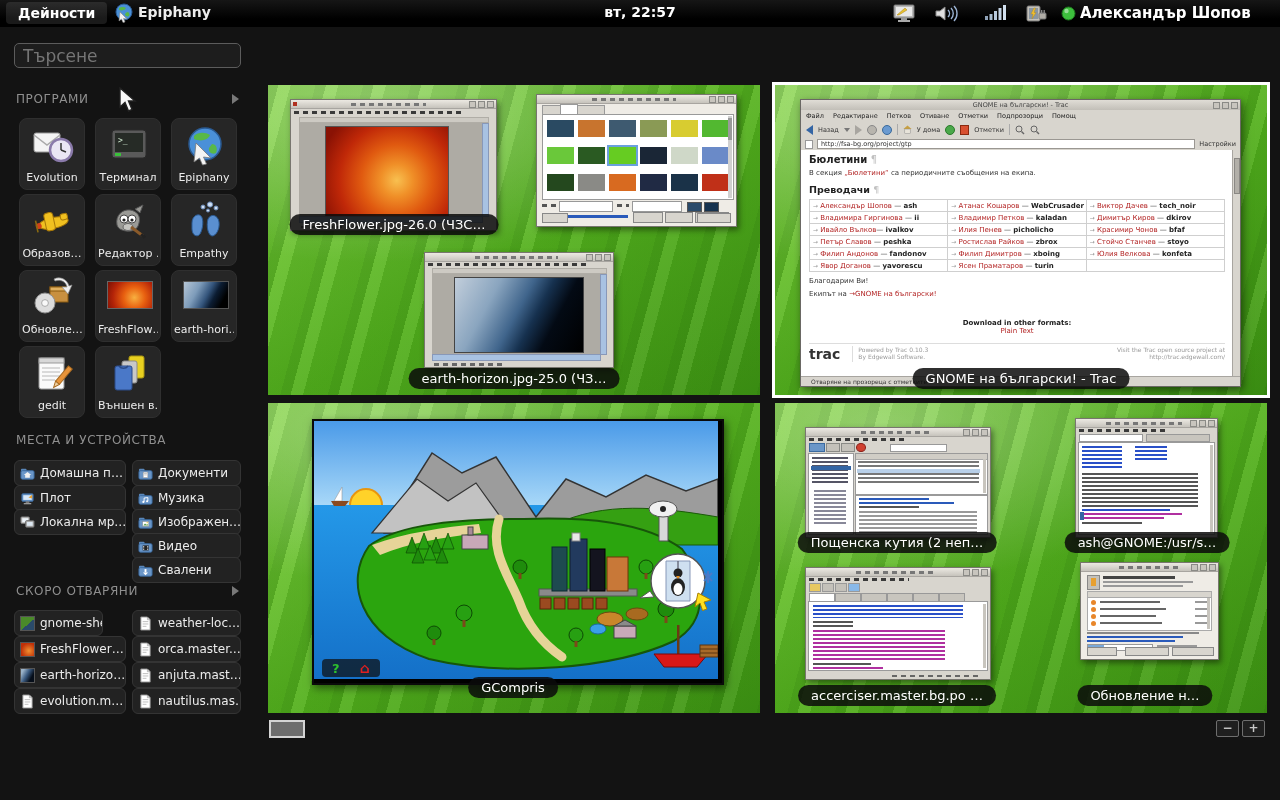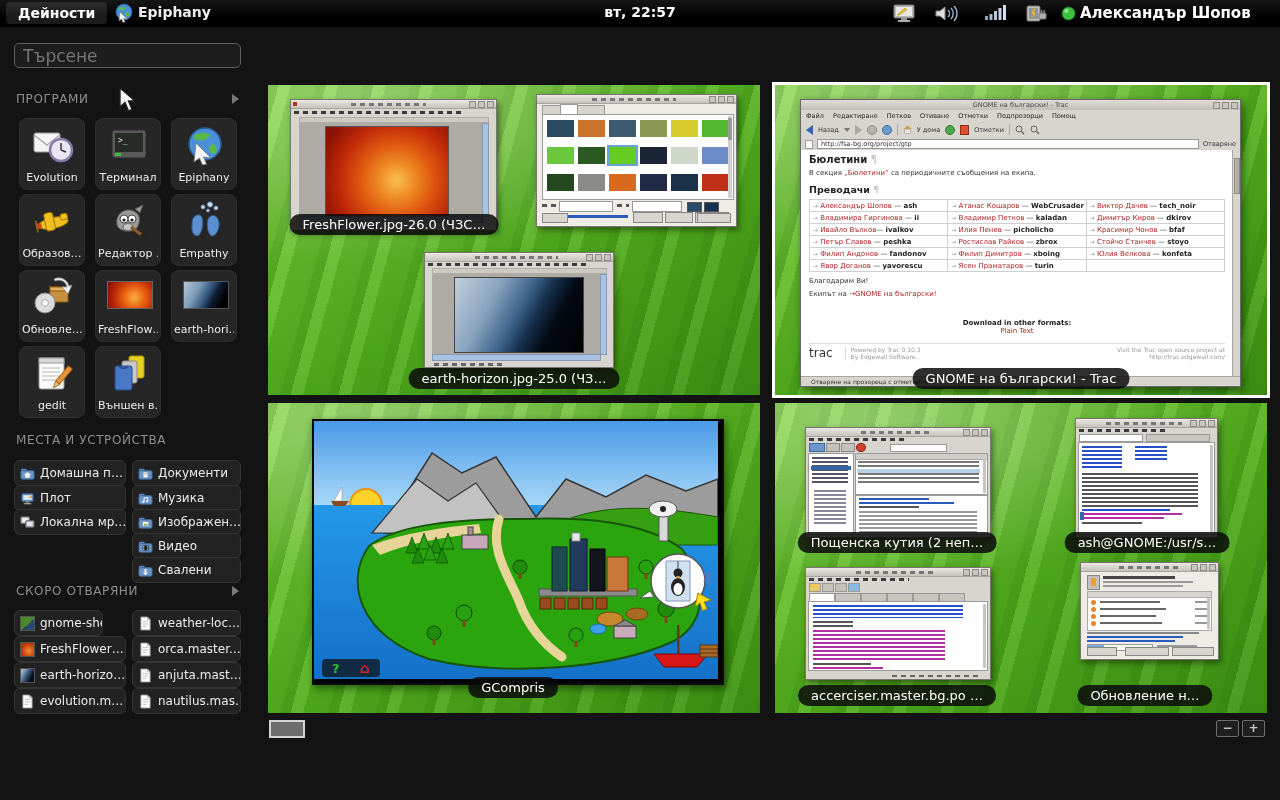--- a/index.html
+++ b/index.html
@@ -83,21 +83,21 @@
   table.translators{border-collapse:collapse;width:100%;margin-top:4px;table-layout:fixed;}
   table.translators td{border:1px solid #cfcfcf;padding:1px 3px;font-size:7px;height:9px;
         white-space:nowrap;overflow:hidden;}
   .tr-arr{color:#9a9a9a;font-size:6px;}
   .tr-name{color:#b22222;}
   .tr-nick{font-weight:bold;color:#222;}
   .trac-small{font-size:7px;margin-top:5px;}
   .trac-dl{text-align:center;margin-top:21px;font-size:7px;}
   .trac-footer{margin-top:8px;border-top:1px solid #ddd;padding-top:2px;display:flex;
         font-size:6px;color:#9a9a9a;}
-  .trac-logo{font-weight:normal;font-size:12px;color:#333;margin-right:12px;}
+  .trac-logo{font-weight:bold;font-size:14px;color:#333;margin-right:12px;}
   .trac-scroll{position:absolute;right:0;top:50px;bottom:9px;width:7px;background:#d8d5ce;
         border-left:1px solid #a8a5a0;}
   .trac-scroll i{position:absolute;left:1px;top:8px;width:4px;height:34px;background:#b2afa8;
         border:1px solid #8a8884;display:block;}
   .trac-status{position:absolute;left:0;right:0;bottom:0;height:9px;background:#d8d5ce;
         border-top:1px solid #a8a5a0;font-size:6px;color:#333;line-height:9px;padding-left:10px;}
 
   
   #gc-win{position:absolute;left:44px;top:16px;width:408px;height:262px;border:2px solid #0a0a0a;
         box-sizing:content-box;background:#000;box-shadow:2px 3px 8px rgba(0,0,0,0.5);}
@@ -568,21 +568,21 @@
             <line x1="6.5" y1="6.5" x2="9" y2="9" stroke="#666" stroke-width="1.4"></line>
           </svg>
         <svg width="10" height="10" viewBox="0 0 10 10">
           <circle cx="4" cy="4" r="3" fill="none" stroke="#666"></circle>
             <line x1="6.5" y1="6.5" x2="9" y2="9" stroke="#666" stroke-width="1.4"></line>
           </svg>
       </div>
       <div class="trac-urlrow">
         <span style="width:6px;height:7px;background:#fff;border:1px solid #999;flex:0 0 auto;"></span>
         <span class="trac-url">http://fsa-bg.org/project/gtp</span>
-        <span>Отваряне</span>
+        <span>Настройки</span>
       </div>
       <div class="trac-body">
         <div class="trac-h1"><span>Бюлетини</span> <span class="pilcrow">¶</span></div>
         <div class="trac-para"><span>В секция </span><span class="red">„Бюлетини“</span><span> са периодичните съобщения на екипа.</span></div>
         <div class="trac-h2"><span>Преводачи</span> <span class="pilcrow">¶</span></div>
         <table class="translators">
           <tbody>
               <tr>
             <td><span class="tr-arr">→</span> <span class="tr-name">Александър Шопов</span> <span>—</span> <span class="tr-nick">ash</span></td>
             <td><span class="tr-arr">→</span> <span class="tr-name">Атанас Кошаров</span> <span>—</span> <span class="tr-nick">WebCrusader</span></td>

